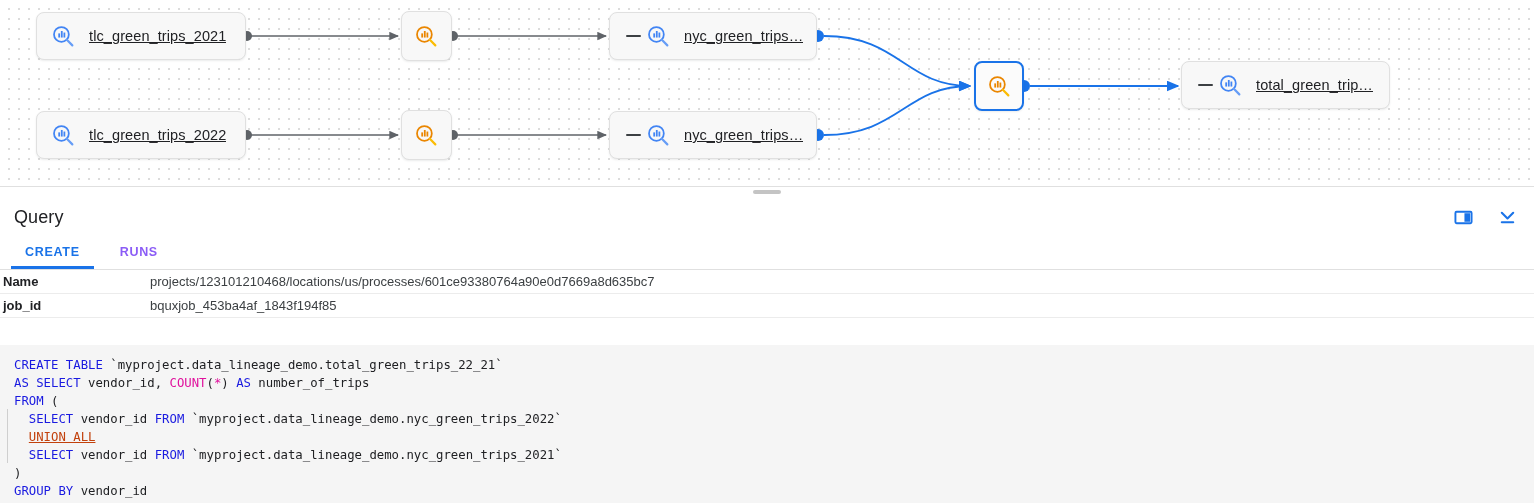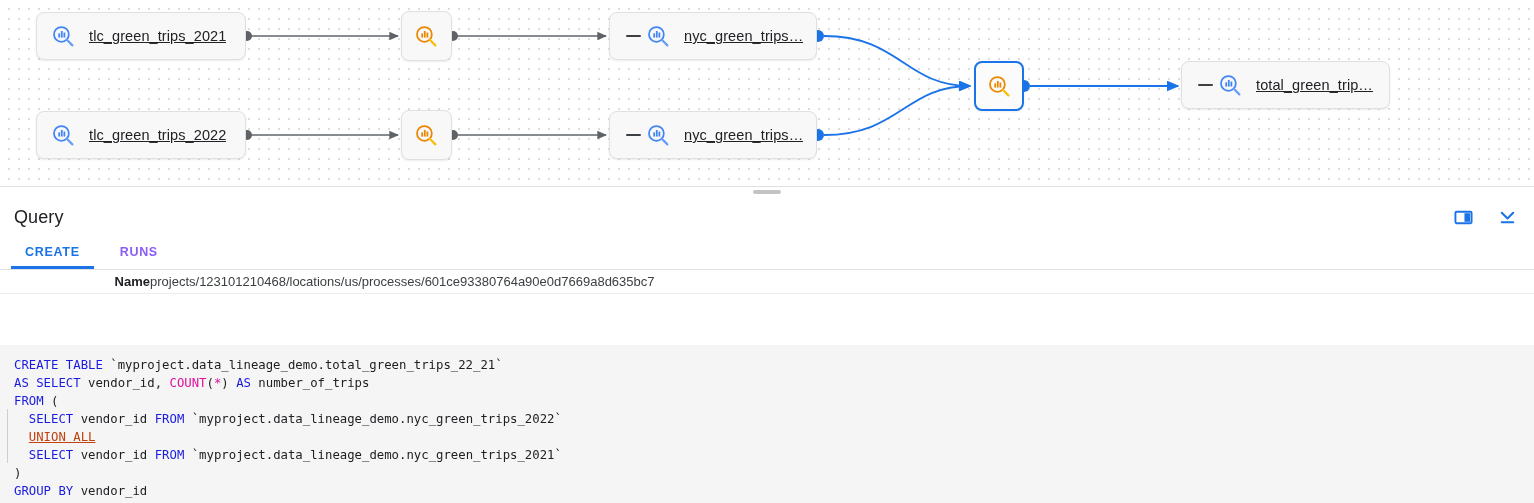--- a/index.html
+++ b/index.html
@@ -104,21 +104,20 @@
     border-bottom: 3px solid transparent;
     margin-right: 12px;
   }
   .tab.active { color: #1a73e8; border-bottom-color: #1a73e8; }
 
   .detail-row {
     display: flex; align-items: center;
     height: 24px;
     border-bottom: 1px solid #ececec;
     font-size: 13px;
-    text-align: right;
   }
   .detail-key { width: 150px; padding-left: 3px; font-weight: bold; color: #202124; }
   .detail-val { color: #3c4043; }
 
   
   .sql-wrap {
     position: absolute; left: 0; top: 149px; width: 1534px; height: 158px;
     background: #f5f5f5;
     padding: 11px 0 0 14px;
     overflow: hidden;
@@ -316,20 +315,24 @@
     <div class="tabs">
       <div class="tab active">CREATE</div>
       <div class="tab">RUNS</div>
     </div>
 
     <div>
       <div class="detail-row">
         <div class="detail-key">Name</div>
         <div class="detail-val">projects/123101210468/locations/us/processes/601ce93380764a90e0d7669a8d635bc7</div>
       </div>
+      <div class="detail-row">
+        <div class="detail-key">job_id</div>
+        <div class="detail-val">bquxjob_453ba4af_1843f194f85</div>
+      </div>
     </div>
 
     <div class="sql-wrap">
       <div class="guide"></div>
       <div class="sql" id="sql-body"><div class="sql-line"><span class="kw">CREATE TABLE </span><span class="ind">`myproject.data_lineage_demo.total_green_trips_22_21`</span></div><div class="sql-line"><span class="kw">AS SELECT </span><span class="ind">vendor_id, </span><span class="fn">COUNT</span><span class="ind">(</span><span class="fn">*</span><span class="ind">) </span><span class="kw">AS </span><span class="ind">number_of_trips</span></div><div class="sql-line"><span class="kw">FROM </span><span class="ind">(</span></div><div class="sql-line"><span class="ind">  </span><span class="kw">SELECT </span><span class="ind">vendor_id </span><span class="kw">FROM </span><span class="ind">`myproject.data_lineage_demo.nyc_green_trips_2022`</span></div><div class="sql-line"><span class="ind">  </span><span class="mut">UNION ALL</span></div><div class="sql-line"><span class="ind">  </span><span class="kw">SELECT </span><span class="ind">vendor_id </span><span class="kw">FROM </span><span class="ind">`myproject.data_lineage_demo.nyc_green_trips_2021`</span></div><div class="sql-line"><span class="ind">)</span></div><div class="sql-line"><span class="kw">GROUP BY </span><span class="ind">vendor_id</span></div></div>
     </div>
 
   </div>
 </div>
 

